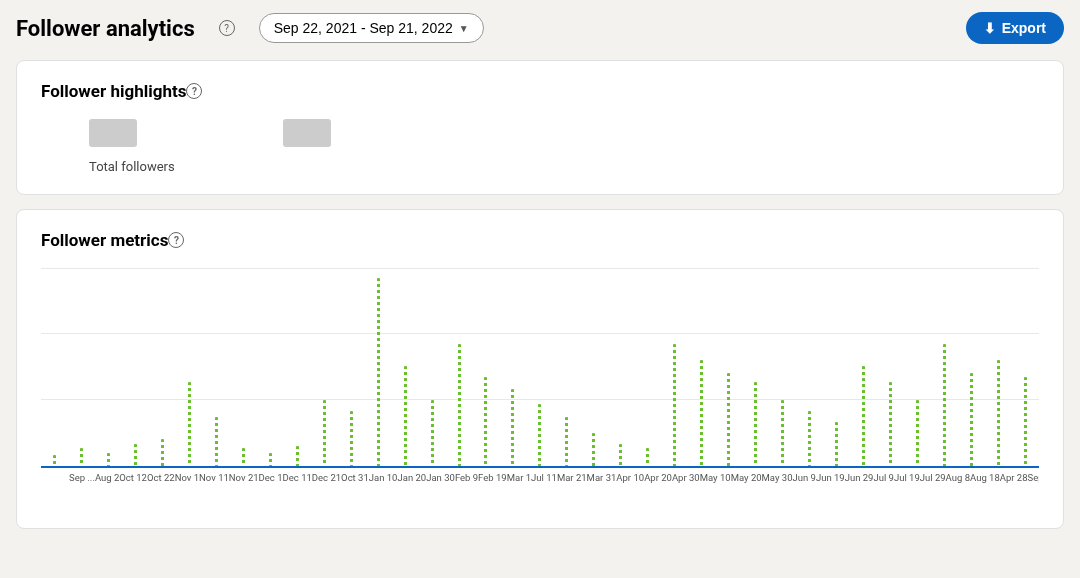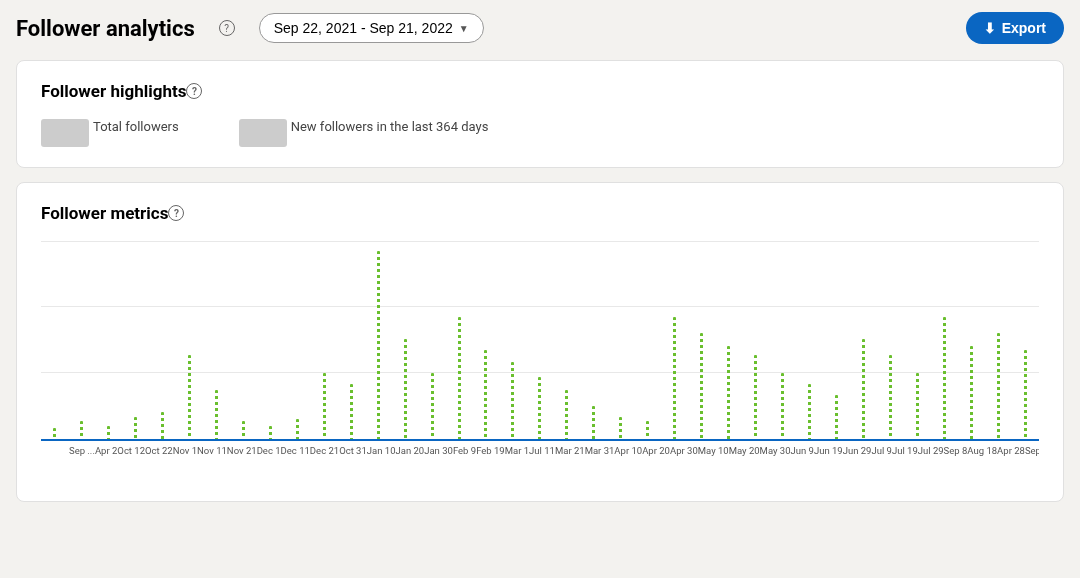--- a/index.html
+++ b/index.html
@@ -82,22 +82,23 @@
       align-items: center;
       margin-bottom: 18px;
     }
     .highlights-row {
       display: flex;
       gap: 60px;
       align-items: flex-start;
     }
     .highlight-item {
       display: flex;
-      flex-direction: row;
-      gap: 4px;
+      flex-direction: column;
+      gap: 12px;
+      margin-left: 48px;
     }
     .highlight-value-placeholder {
       width: 48px;
       height: 28px;
       background: #ccc;
       border-radius: 3px;
     }
     .highlight-label {
       font-size: 13px;
       color: #444;
@@ -193,21 +194,20 @@
     <span>Follower highlights</span>
     <span class="help-icon">?</span>
   </div>
   <div class="highlights-row">
     <div class="highlight-item">
       <div class="highlight-value-placeholder"></div>
       <span class="highlight-label">Total followers</span>
     </div>
     <div class="highlight-item">
       <div class="highlight-value-placeholder"></div>
-      <span class="highlight-label">New followers in the last 364 days</span>
     </div>
   </div>
 </div>
 
 <div class="card">
   <div class="card-title">
     <span>Follower metrics</span>
     <span class="help-icon">?</span>
   </div>
   <div class="chart-container">
@@ -324,21 +324,21 @@
           <div class="bar-group">
             <div class="bar-dashed" style="height: 53.6471%;"></div>
           </div>
           <div class="bar-group">
             <div class="bar-dashed" style="height: 44.7059%;"></div>
           </div>
         </div>
     </div>
     <div class="x-axis-labels" id="x-axis-labels">
         <span class="x-label">Sep ...</span>
-        <span class="x-label">Apr 2</span>
+        <span class="x-label">Aug 2</span>
         <span class="x-label">Oct 12</span>
         <span class="x-label">Oct 22</span>
         <span class="x-label">Nov 1</span>
         <span class="x-label">Nov 11</span>
         <span class="x-label">Nov 21</span>
         <span class="x-label">Dec 1</span>
         <span class="x-label">Dec 11</span>
         <span class="x-label">Dec 21</span>
         <span class="x-label">Oct 31</span>
         <span class="x-label">Jan 10</span>
@@ -355,20 +355,20 @@
         <span class="x-label">Apr 30</span>
         <span class="x-label">May 10</span>
         <span class="x-label">May 20</span>
         <span class="x-label">May 30</span>
         <span class="x-label">Jun 9</span>
         <span class="x-label">Jun 19</span>
         <span class="x-label">Jun 29</span>
         <span class="x-label">Jul 9</span>
         <span class="x-label">Jul 19</span>
         <span class="x-label">Jul 29</span>
-        <span class="x-label">Sep 8</span>
+        <span class="x-label">Aug 8</span>
         <span class="x-label">Aug 18</span>
         <span class="x-label">Apr 28</span>
         <span class="x-label">Sep 7</span>
         <span class="x-label">Sep 17</span>
       </div>
   </div>
 </div>
 
 </body></html>

